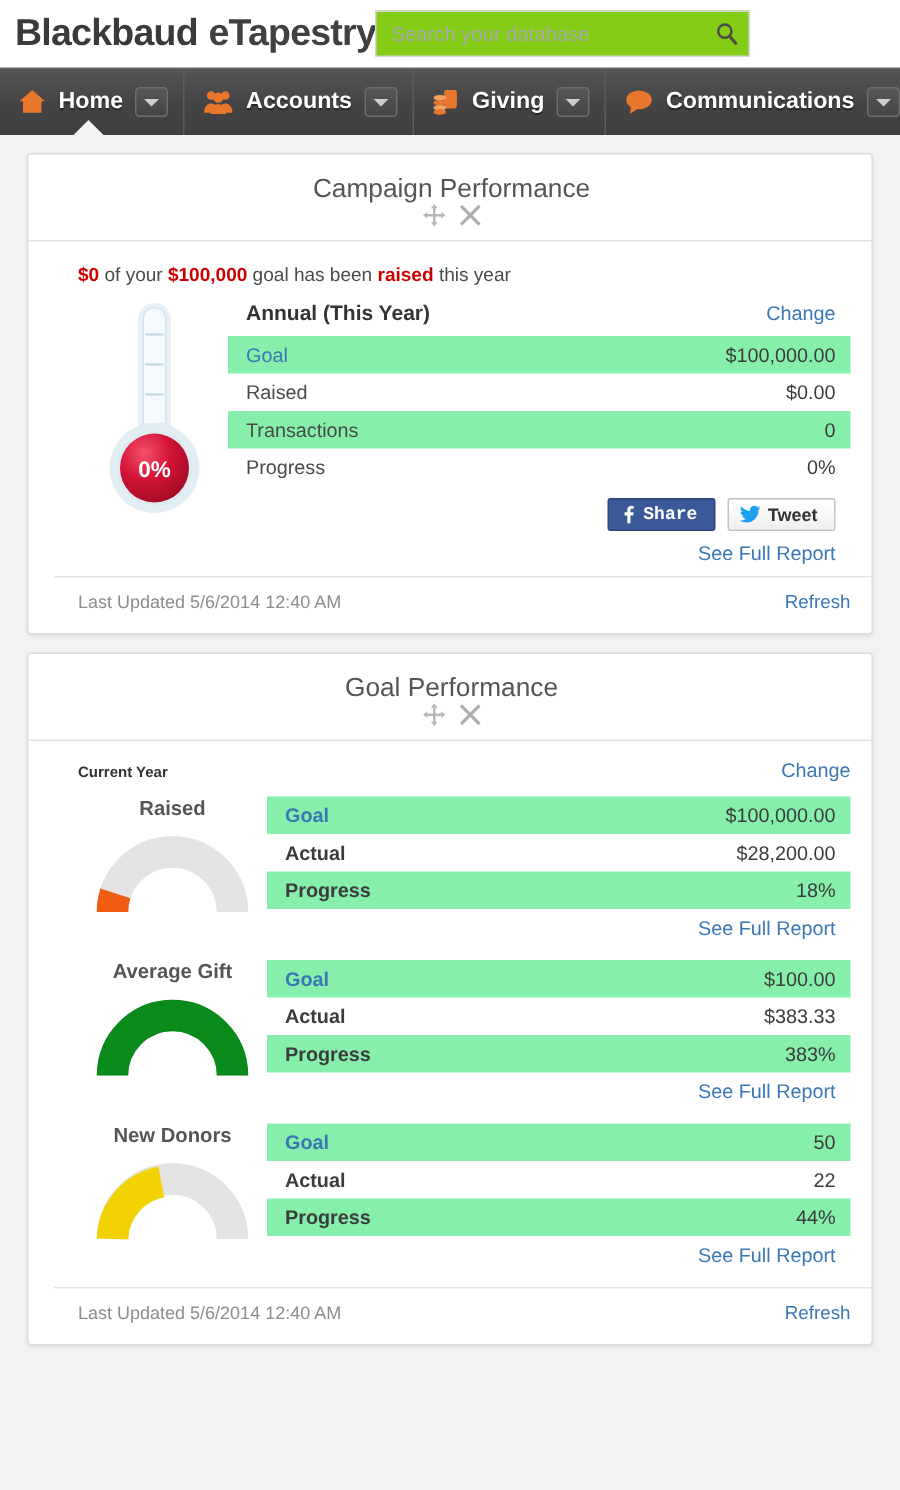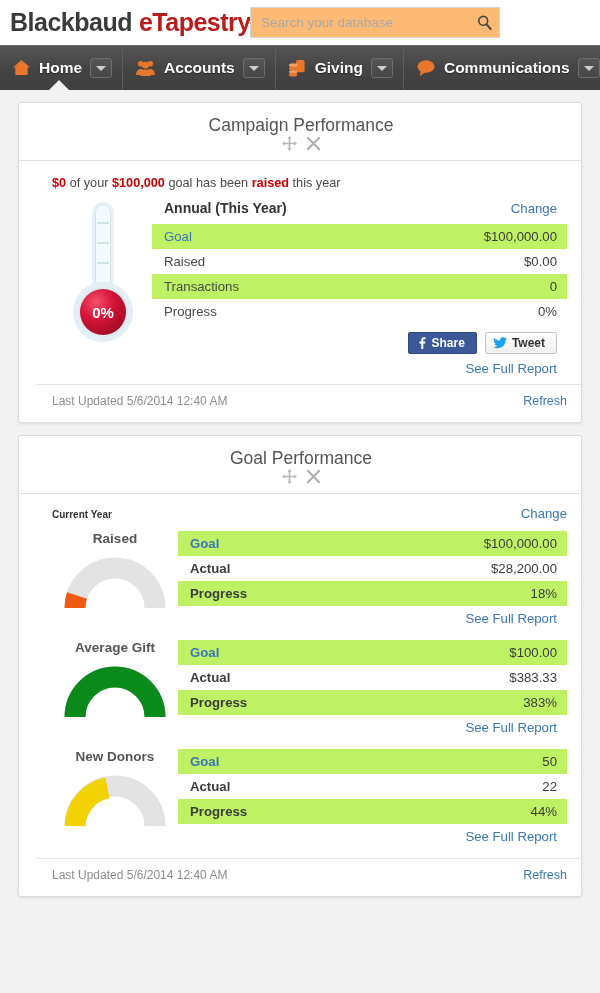--- a/index.html
+++ b/index.html
@@ -21,29 +21,29 @@
     padding-left: 10px;
   }
   .logo {
     font-size: 25px;
     font-weight: bold;
     letter-spacing: -0.5px;
     white-space: nowrap;
     line-height: 1;
   }
   .logo .b { color: #3a3a3a; }
-  .logo .e { color: #b91c1c; margin-left: 7px; }
+  .logo .e { color: #404040; margin-left: 7px; }
   .logo .tm { color: #e8762c; font-size: 11px; vertical-align: super; font-weight: bold; }
 
   .searchbox {
     position: absolute;
     left: 250px; top: 7px;
     width: 250px; height: 31px;
     border: 1px solid #d6d6d6;
-    background: #fdba74;
+    background: #84cc16;
     display: flex;
     align-items: center;
   }
   .searchbox input {
     flex: 1;
     border: 0; outline: 0;
     font-family: "Liberation Sans", sans-serif;
     font-size: 13.5px;
     color: #555;
     padding: 0 6px 0 10px;
@@ -141,21 +141,21 @@
   .camp-table { flex: 1; }
 
   .row {
     display: flex;
     justify-content: space-between;
     align-items: center;
     padding: 5px 10px 5px 12px;
     font-size: 13.2px;
     color: #4a4a4a;
   }
-  .row.alt { background: #bef264; text-align: center; }
+  .row.alt { background: #86efac; text-align: center; }
   .row .k { color: #4a4a4a; }
   .row .k.link { color: #3a77b5; }
   .row .v { color: #3c3c3c; }
   .head-row {
     display: flex; justify-content: space-between; align-items: baseline;
     padding: 4px 10px 8px 12px;
   }
   .head-row .ht { font-size: 14px; font-weight: bold; color: #333; }
   .link {
     color: #3a77b5;
@@ -169,20 +169,21 @@
   }
   .fb-btn {
     display: flex; align-items: center; gap: 5px;
     background: #3b5998;
     border: 1px solid #2f477a;
     border-radius: 2px;
     color: #fff;
     font-size: 12px; font-weight: bold;
     padding: 3px 11px 3px 7px;
     line-height: 14px;
+    font-family: Liberation Mono, monospace;
   }
   .tw-btn {
     display: flex; align-items: center; gap: 5px;
     background: linear-gradient(to bottom,#fff,#efefef);
     border: 1px solid #c4c4c4;
     border-radius: 2px;
     color: #333;
     font-size: 12px; font-weight: bold;
     padding: 3px 11px 3px 7px;
     line-height: 14px;

